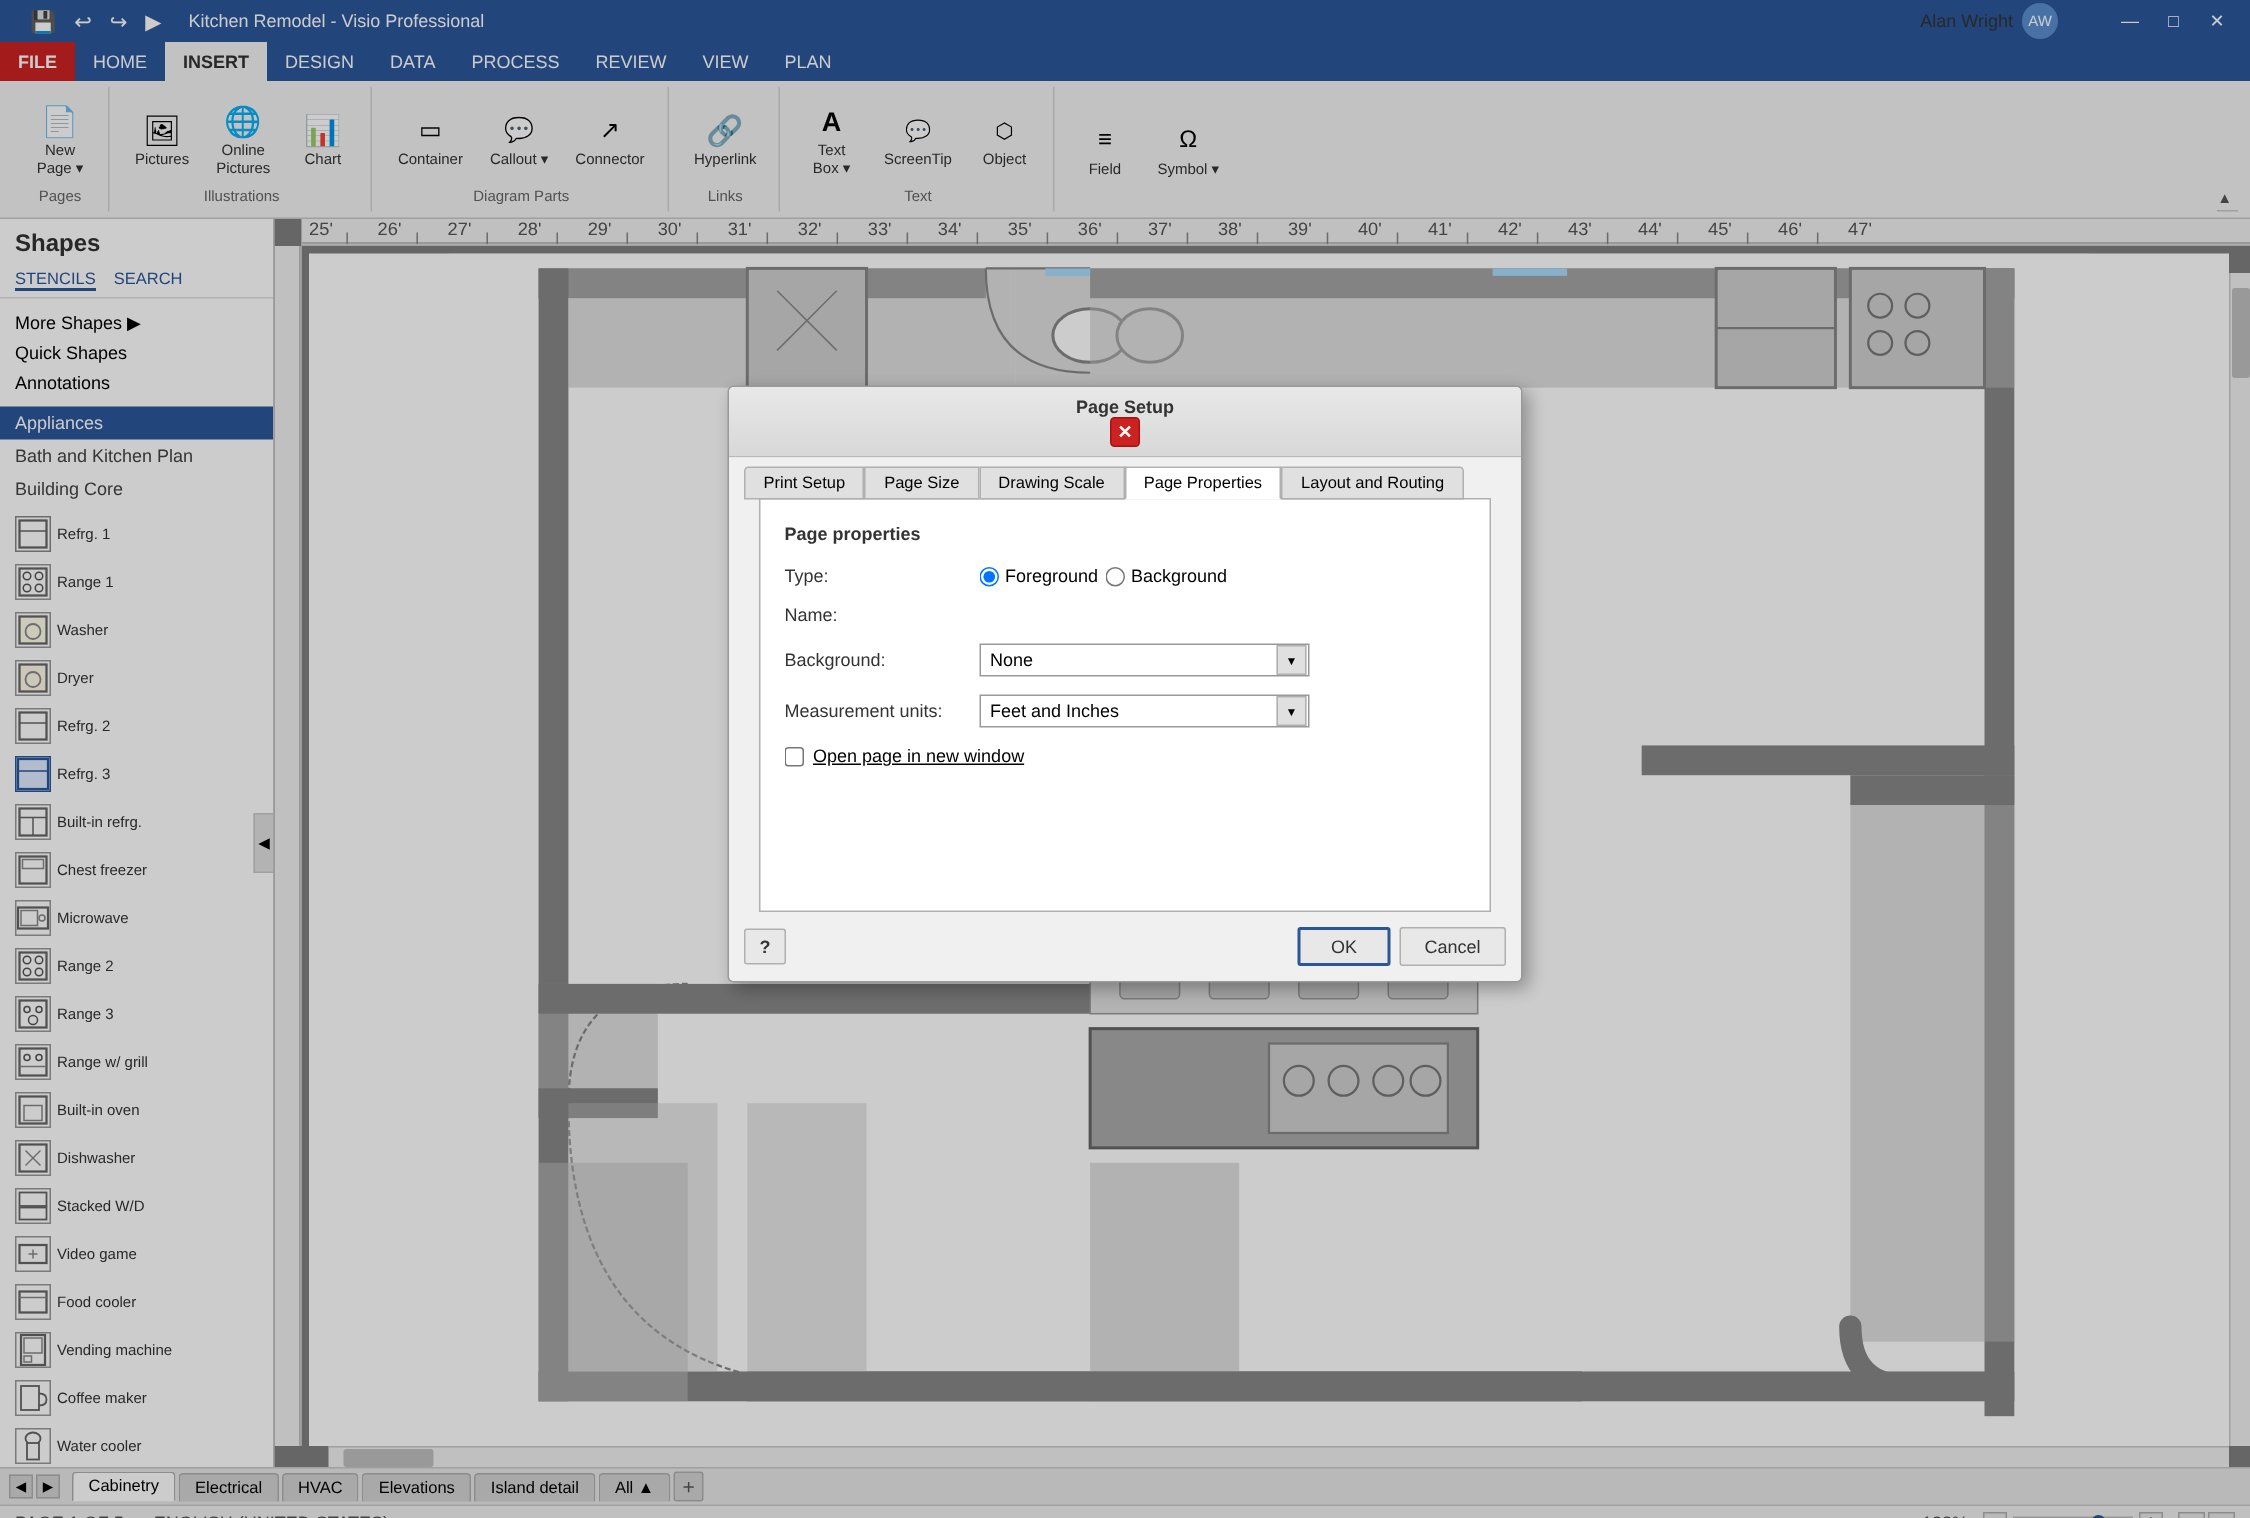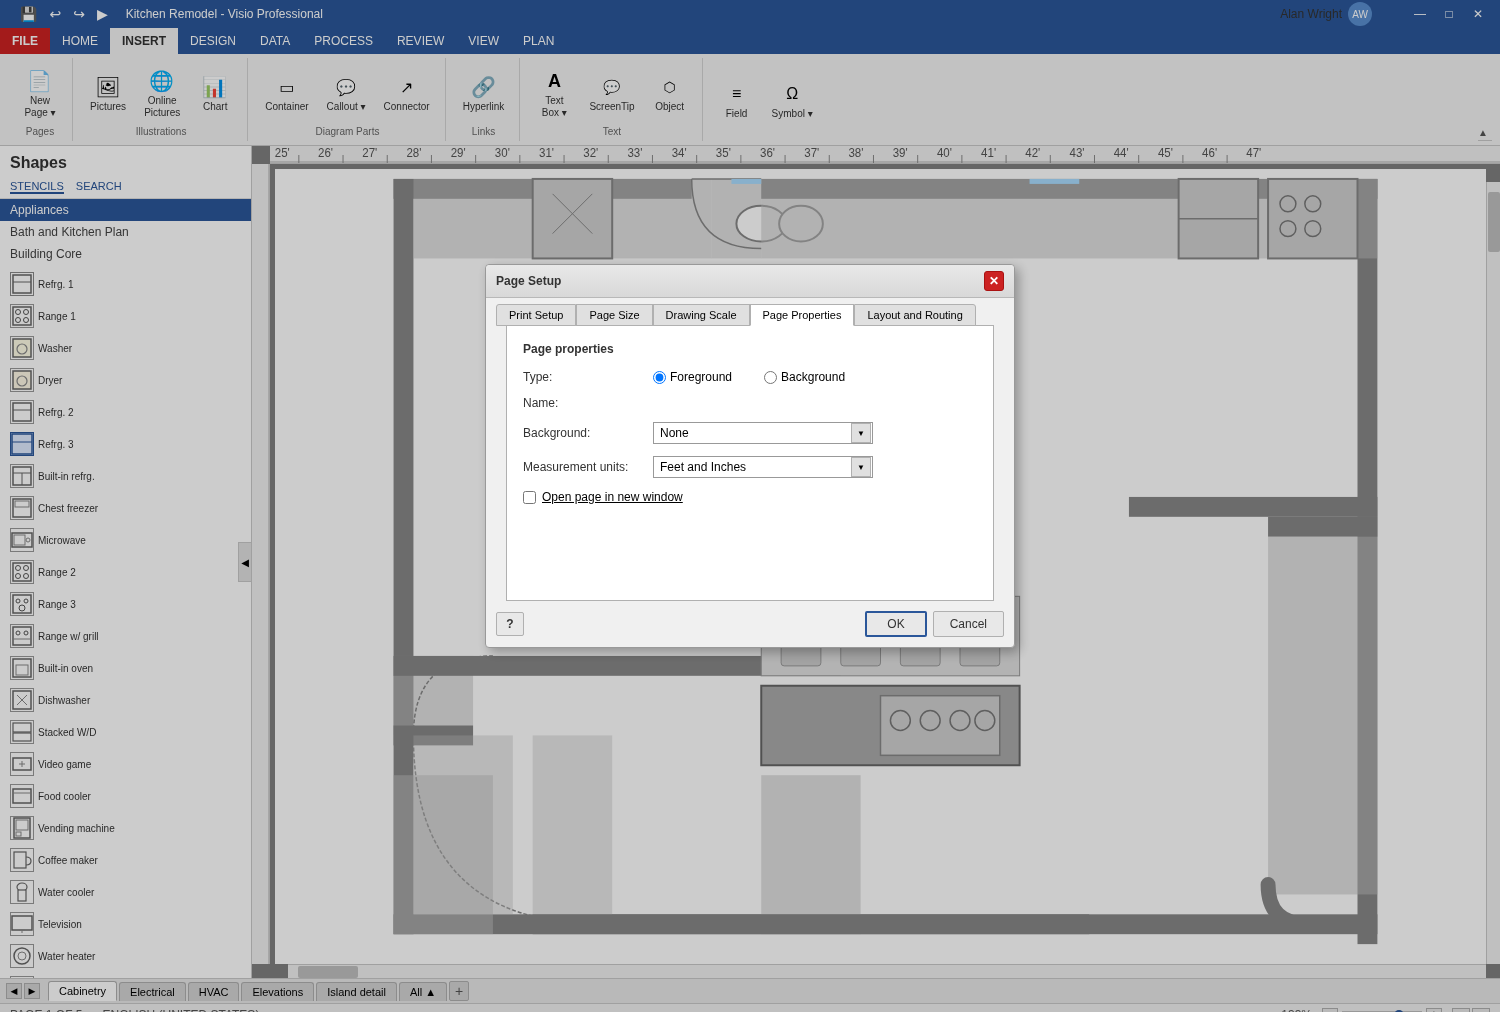--- a/index.html
+++ b/index.html
@@ -35,21 +35,21 @@
     .ribbon-btn .btn-label { font-size: 10px; color: #333; text-align: center; line-height: 1.2; }
     .quick-access { display: flex; align-items: center; gap: 4px; padding: 2px 8px; background: #2b579a; }
     .qa-btn { color: white; font-size: 14px; cursor: pointer; padding: 2px 4px; }
     .user-area { display: flex; align-items: center; gap: 6px; color: #333; font-size: 12px; padding: 2px 8px; }
     .user-avatar { width: 24px; height: 24px; border-radius: 50%; background: #5a8fd0; display: flex; align-items: center; justify-content: center; color: white; font-size: 10px; }
 
     
     .app-body { display: flex; height: calc(1012px - 28px - 105px - 25px - 22px); }
 
     
-    .sidebar { width: 252px; background: white; border-right: 1px solid #c8c8c8; overflow-y: auto; flex-shrink: 0; }
+    .sidebar { width: 183px; background: white; border-right: 1px solid #c8c8c8; overflow-y: auto; flex-shrink: 0; }
     .sidebar-header { padding: 8px 10px 4px; }
     .sidebar-title { font-size: 16px; font-weight: bold; color: #333; }
     .sidebar-nav { display: flex; gap: 12px; padding: 4px 10px; border-bottom: 1px solid #e0e0e0; }
     .sidebar-nav-item { font-size: 11px; color: #2b579a; cursor: pointer; font-weight: 500; }
     .sidebar-nav-item.active { border-bottom: 2px solid #2b579a; }
     .sidebar-category { padding: 4px 10px; font-size: 12px; color: #444; cursor: pointer; }
     .sidebar-category.selected { background: #2b579a; color: white; font-weight: 500; }
     .shapes-grid { display: grid; grid-template-columns: 1fr; gap: 2px; padding: 4px 6px; }
     .shape-item { display: flex; align-items: center; gap: 4px; padding: 3px 4px; cursor: pointer; border-radius: 2px; }
     .shape-icon { width: 24px; height: 24px; border: 1px solid #999; background: white; flex-shrink: 0; display: flex; align-items: center; justify-content: center; font-size: 8px; }
@@ -72,34 +72,34 @@
     .page-tab { padding: 3px 10px; font-size: 11px; background: #d4d4d4; border: 1px solid #b0b0b0; border-bottom: none; cursor: pointer; border-radius: 3px 3px 0 0; }
     .page-tab.active { background: white; border-bottom: 1px solid white; }
     .add-tab-btn { width: 20px; height: 20px; display: flex; align-items: center; justify-content: center; cursor: pointer; font-size: 14px; color: #555; border: 1px solid #b0b0b0; background: #d4d4d4; border-radius: 2px; }
 
     
     .collapse-btn { position: absolute; top: 50%; right: -1px; transform: translateY(-50%); width: 14px; height: 40px; background: #e0e0e0; border: 1px solid #c8c8c8; cursor: pointer; display: flex; align-items: center; justify-content: center; font-size: 10px; z-index: 10; }
 
     
     .dialog-overlay { position: fixed; top: 0; left: 0; right: 0; bottom: 0; background: rgba(0,0,0,0.2); display: flex; align-items: center; justify-content: center; z-index: 100; }
     .dialog { background: #f0f0f0; border: 1px solid #999; border-radius: 4px; box-shadow: 4px 4px 12px rgba(0,0,0,0.3); width: 530px; }
-    .dialog-title { background: linear-gradient(to bottom, #e8e8e8, #d8d8d8); padding: 6px 10px; display: flex; justify-content: space-between; align-items: center; border-bottom: 1px solid #b8b8b8; border-radius: 4px 4px 0 0; }
+    .dialog-title { background: linear-gradient(to bottom, #e8e8e8, #d8d8d8); padding: 6px 10px; display: flex; justify-content: space-between; align-items: center; border-bottom: 1px solid #b8b8b8; border-radius: 4px 4px 0 0; flex-direction: column; }
     .dialog-title-text { font-size: 12px; font-weight: 600; color: #333; }
     .dialog-close { width: 20px; height: 20px; background: #cc2222; border: 1px solid #aa1111; border-radius: 3px; display: flex; align-items: center; justify-content: center; cursor: pointer; color: white; font-size: 12px; font-weight: bold; }
     .dialog-tabs { display: flex; background: #f0f0f0; padding: 6px 10px 0; gap: 0; }
     .dialog-tab { padding: 4px 12px; font-size: 11px; background: #e0e0e0; border: 1px solid #b0b0b0; cursor: pointer; }
     .dialog-tab.active { background: white; border-bottom: 1px solid white; z-index: 1; position: relative; }
     .dialog-tab:first-child { border-radius: 3px 0 0 0; }
     .dialog-tab:last-child { border-radius: 0 3px 0 0; }
     .dialog-body { background: white; margin: 0 10px; border: 1px solid #b0b0b0; padding: 16px; }
     .dialog-body-title { font-size: 12px; font-weight: 600; color: #333; margin-bottom: 14px; }
     .form-row { display: flex; align-items: center; margin-bottom: 12px; }
     .form-label { width: 130px; font-size: 12px; color: #333; }
     .form-value { flex: 1; }
-    .radio-group { display: flex; gap: 32px; }
+    .radio-group { display: flex; gap: 5px; }
     .radio-item { display: flex; align-items: center; gap: 4px; font-size: 12px; cursor: pointer; }
     .radio-item input { cursor: pointer; }
     .text-input { border: 1px solid #999; padding: 3px 6px; font-size: 12px; width: 220px; background: white; outline: none; }
     .select-wrapper { position: relative; display: inline-flex; align-items: center; }
     .select-input { border: 1px solid #999; padding: 3px 24px 3px 6px; font-size: 12px; background: white; width: 220px; appearance: none; cursor: pointer; outline: none; }
     .select-arrow { position: absolute; right: 2px; top: 50%; transform: translateY(-50%); width: 20px; height: 20px; background: #e0e0e0; border: 1px solid #b0b0b0; display: flex; align-items: center; justify-content: center; pointer-events: none; font-size: 8px; }
     .checkbox-row { display: flex; align-items: center; gap: 6px; margin-top: 8px; font-size: 12px; cursor: pointer; text-decoration: underline; }
     .checkbox-row input { cursor: pointer; }
     .dialog-footer { display: flex; justify-content: space-between; align-items: center; padding: 10px; }
     .dialog-footer-right { display: flex; gap: 6px; }
@@ -245,20 +245,31 @@
 
 <div class="app-body">
 
   <div class="sidebar" style="position:relative;">
     <div class="sidebar-header">
       <div class="sidebar-title">Shapes</div>
     </div>
     <div class="sidebar-nav">
       <div class="sidebar-nav-item active">STENCILS</div>
       <div class="sidebar-nav-item">SEARCH</div>
+    </div>
+    <div style="padding: 6px 10px;">
+      <div style="display:flex; align-items:center; gap:4px; cursor:pointer; padding:3px 0;">
+        <span>More Shapes ▶</span>
+      </div>
+      <div style="cursor:pointer; padding:3px 0;">
+        <span>Quick Shapes</span>
+      </div>
+      <div style="cursor:pointer; padding:3px 0;">
+        <span>Annotations</span>
+      </div>
     </div>
     <div class="sidebar-category selected">Appliances</div>
     <div class="sidebar-category">Bath and Kitchen Plan</div>
     <div class="sidebar-category">Building Core</div>
 
     <div class="shapes-grid">
 
       <div class="shape-item">
         <div class="shape-icon" style="border:1px solid #888;">
           <svg width="22" height="22" viewBox="0 0 22 22">

